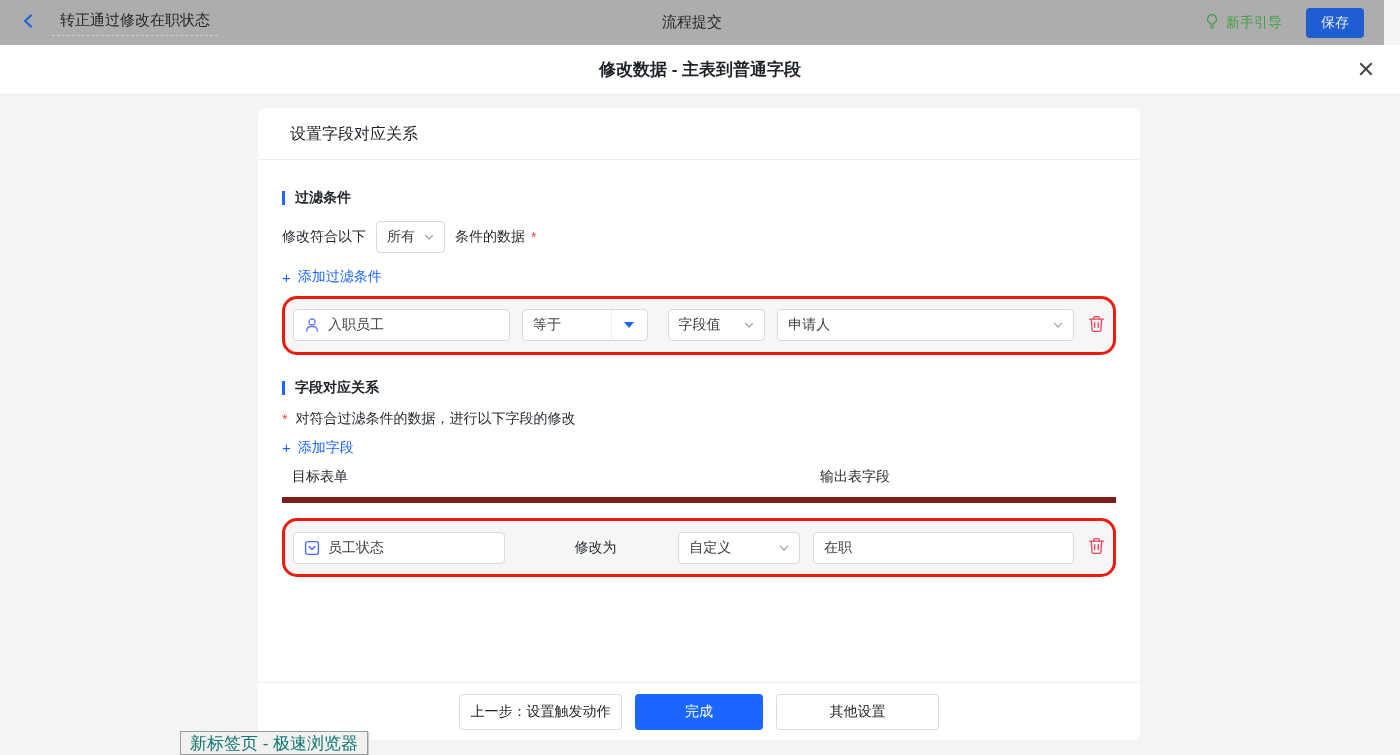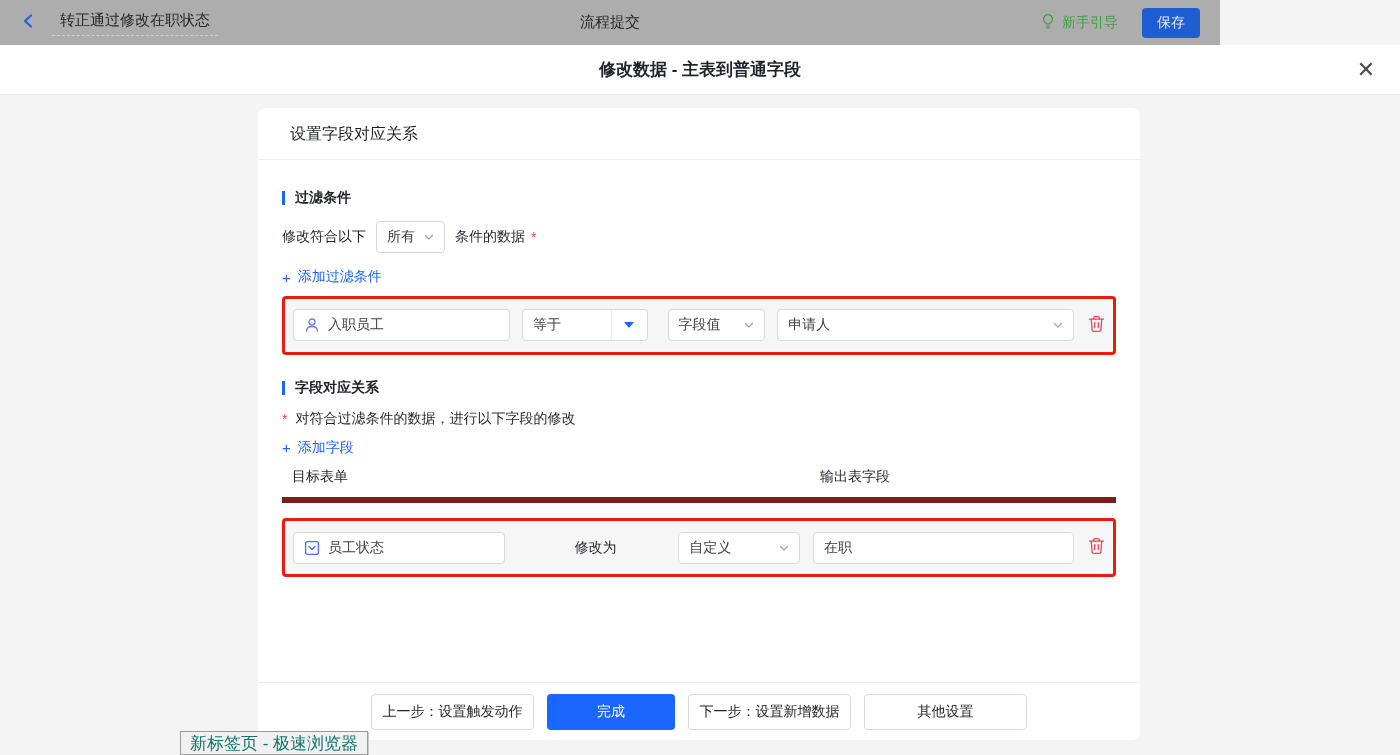--- a/index.html
+++ b/index.html
@@ -5,21 +5,21 @@
   * { margin:0; padding:0; box-sizing:border-box; }
   html,body { width:1400px; height:755px; }
   body {
     position:relative; overflow:hidden;
     background:#f4f4f5;
     font-family:"Liberation Sans","DejaVu Sans",sans-serif;
     color:#1f2329;
   }
   
   .topbar {
-    position:absolute; top:0; left:0; width:1220px; height:45px;
+    position:absolute; top:0; left:0; width:1384px; height:45px;
     background:#adadad; display:flex; align-items:center; padding:0 20px;
   }
   .back-btn { display:flex; align-items:center; margin-right:14px; cursor:pointer; }
   .wf-title { font-size:15px; color:#262626; padding:2px 8px 5px 8px; border-bottom:1px dashed #d2d2d2; }
   .topbar-center {
     position:absolute; left:50%; transform:translateX(-50%);
     font-size:15px; color:#262626;
   }
   .topbar-right { margin-left:auto; display:flex; gap:24px; }
   .guide { display:flex; align-items:center; gap:6px; font-size:14px; color:#3f9e46; cursor:pointer; }
@@ -74,21 +74,21 @@
     width:36px; align-self:stretch; border-left:1px solid #ebebeb;
     display:flex; align-items:center; justify-content:center;
   }
   .caret-down {
     width:0; height:0; border-left:5px solid transparent;
     border-right:5px solid transparent; border-top:6px solid #1a66ff;
   }
   .icon-lead { margin-left:10px; margin-right:8px; display:flex; }
   
   .red-row {
-    border:3px solid #ed1b0c; border-radius:4px; background:#f6f6f7;
+    border:3px solid #ed1b0c; border-radius:15px; background:#f6f6f7;
     height:59px; display:flex; align-items:center; padding:0 8px; margin-top:9px;
   }
   .trash-btn { background:none; border:none; margin-left:14px; display:flex; cursor:pointer; padding:0; }
   
   .desc-row { display:flex; align-items:center; margin-top:13px; font-size:14px; }
   .desc-row .req { margin:0 8px 0 0; }
   .col-headers {
     display:flex; margin-top:5px; padding:6px 0 11px 10px;
     border-bottom:6px solid #7f1d1d; font-size:14px; color:#1f2329;
   }
@@ -272,20 +272,19 @@
             </svg>
         </span>
       </button>
     </div>
 
   </div>
 
   <div class="panel-footer">
     <button class="btn btn-outline">上一步：设置触发动作</button>
     <button class="btn btn-primary">完成</button>
-    <button class="btn btn-outline">下一步：设置新增数据</button>
     <button class="btn btn-outline">其他设置</button>
   </div>
 </div>
 
 <div class="sys-tooltip">
   <span>新标签页 - 极速浏览器</span>
 </div>
 
 </body></html>

